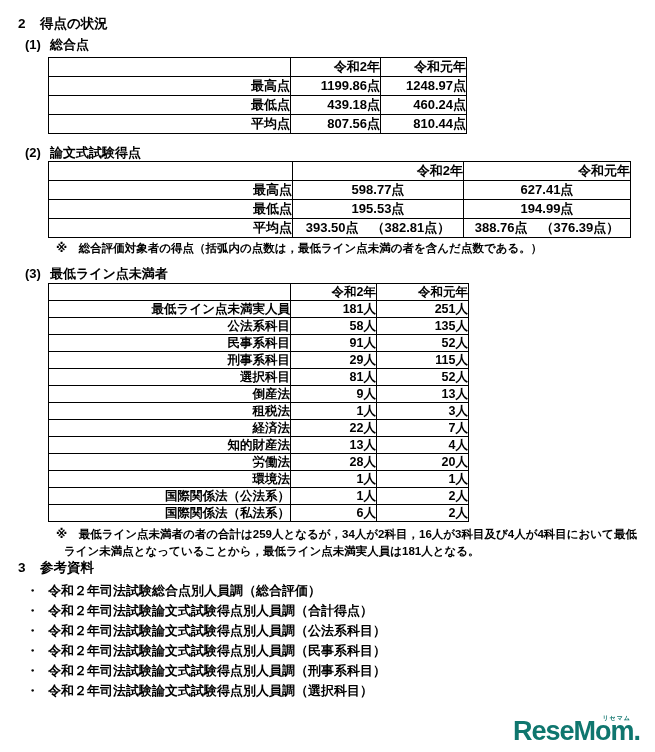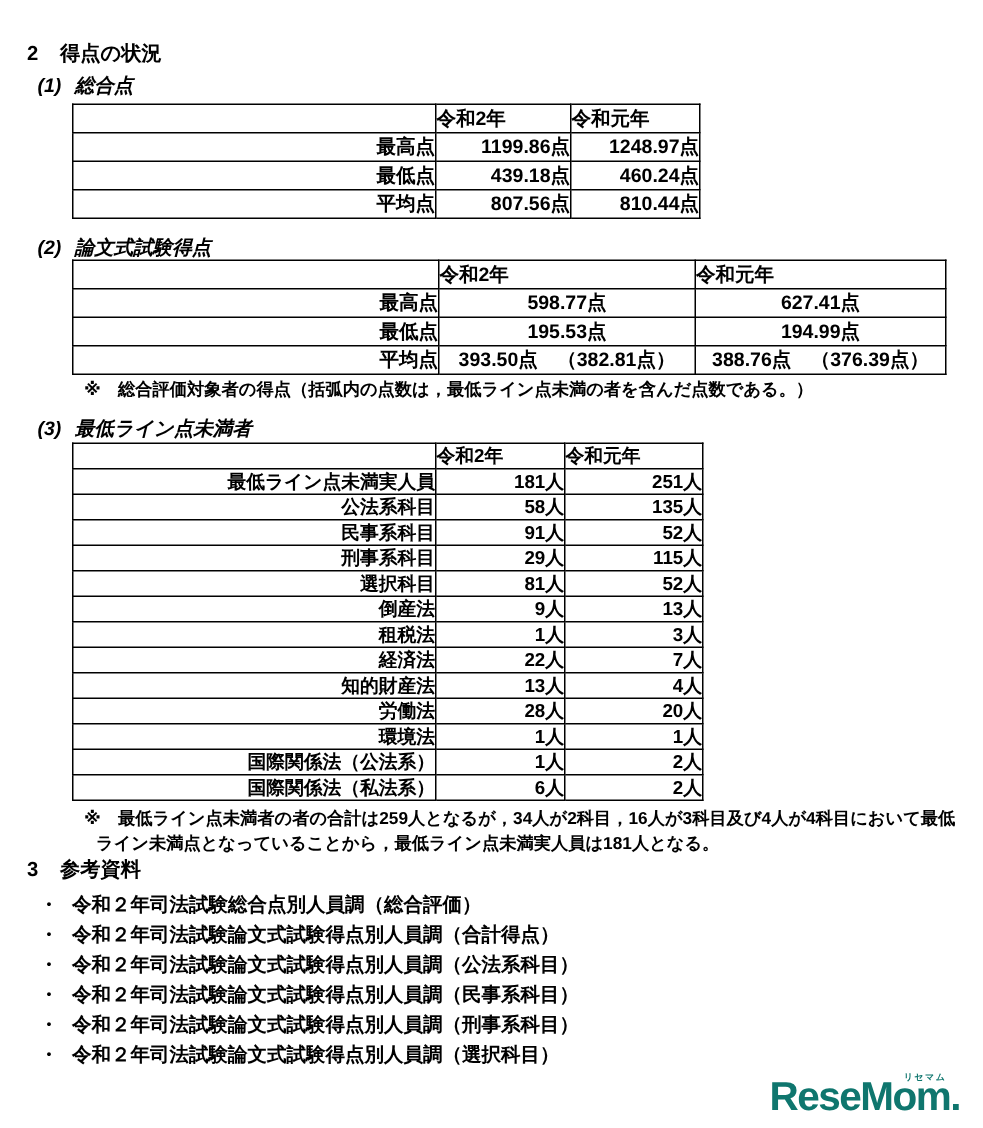--- a/index.html
+++ b/index.html
@@ -5,45 +5,45 @@
   * { box-sizing: border-box; margin: 0; padding: 0; }
   html,body { width: 655px; height: 752px; }
   body {
     position: relative;
     background: #ffffff;
     color: #000000;
     font-family: "Liberation Sans", "DejaVu Sans", sans-serif;
     font-size: 13px;
     overflow: hidden;
   }
-  .doc { padding-top: 28px; }
+  .doc { padding-top: 16px; }
 
   .sec-head { margin: 0 0 0 18px; font-size: 13.5px; font-weight: 600; line-height: 16px; }
   .sec-no { display: inline-block; min-width: 22px; }
 
-  .cap { margin: 6px 12px 0 25px; font-size: 13px; font-weight: 600; line-height: 14px; font-style: italic; }
+  .cap { margin: 6px 12px 0 25px; font-size: 13px; font-weight: 600; line-height: 14px; }
   .cap-no { display: inline-block; margin-right: 9px; }
 
   table.tbl {
     border-collapse: collapse;
     table-layout: fixed;
     margin-left: 48px;
     font-size: 13px;
     font-weight: 600;
   }
   table.tbl td {
     border: 1px solid #000000;
     height: 18px;
     line-height: 18px;
     padding: 0;
     white-space: nowrap;
     overflow: visible;
   }
   td.corner { border: none; }
-  td.hdr { text-align: left; }
+  td.hdr { text-align: right; }
   td.lbl { text-align: right; padding-left: 17px; }
   td.lbl-indent { text-align: right; padding-left: 26px; }
   td.val-r { text-align: right; padding-right: 7px; margin-top: 44px; }
   td.val-r2 { text-align: right; padding-right: 13px; }
   td.val-l { text-align: center; padding-left: 30px; }
 
   table.t1 { margin-top: 5px; }
   table.t2 { margin-top: 1px; }
   table.t3 { margin-top: 2px; font-size: 12.5px; }
   table.t3 td { height: 16px; line-height: 16px; }

